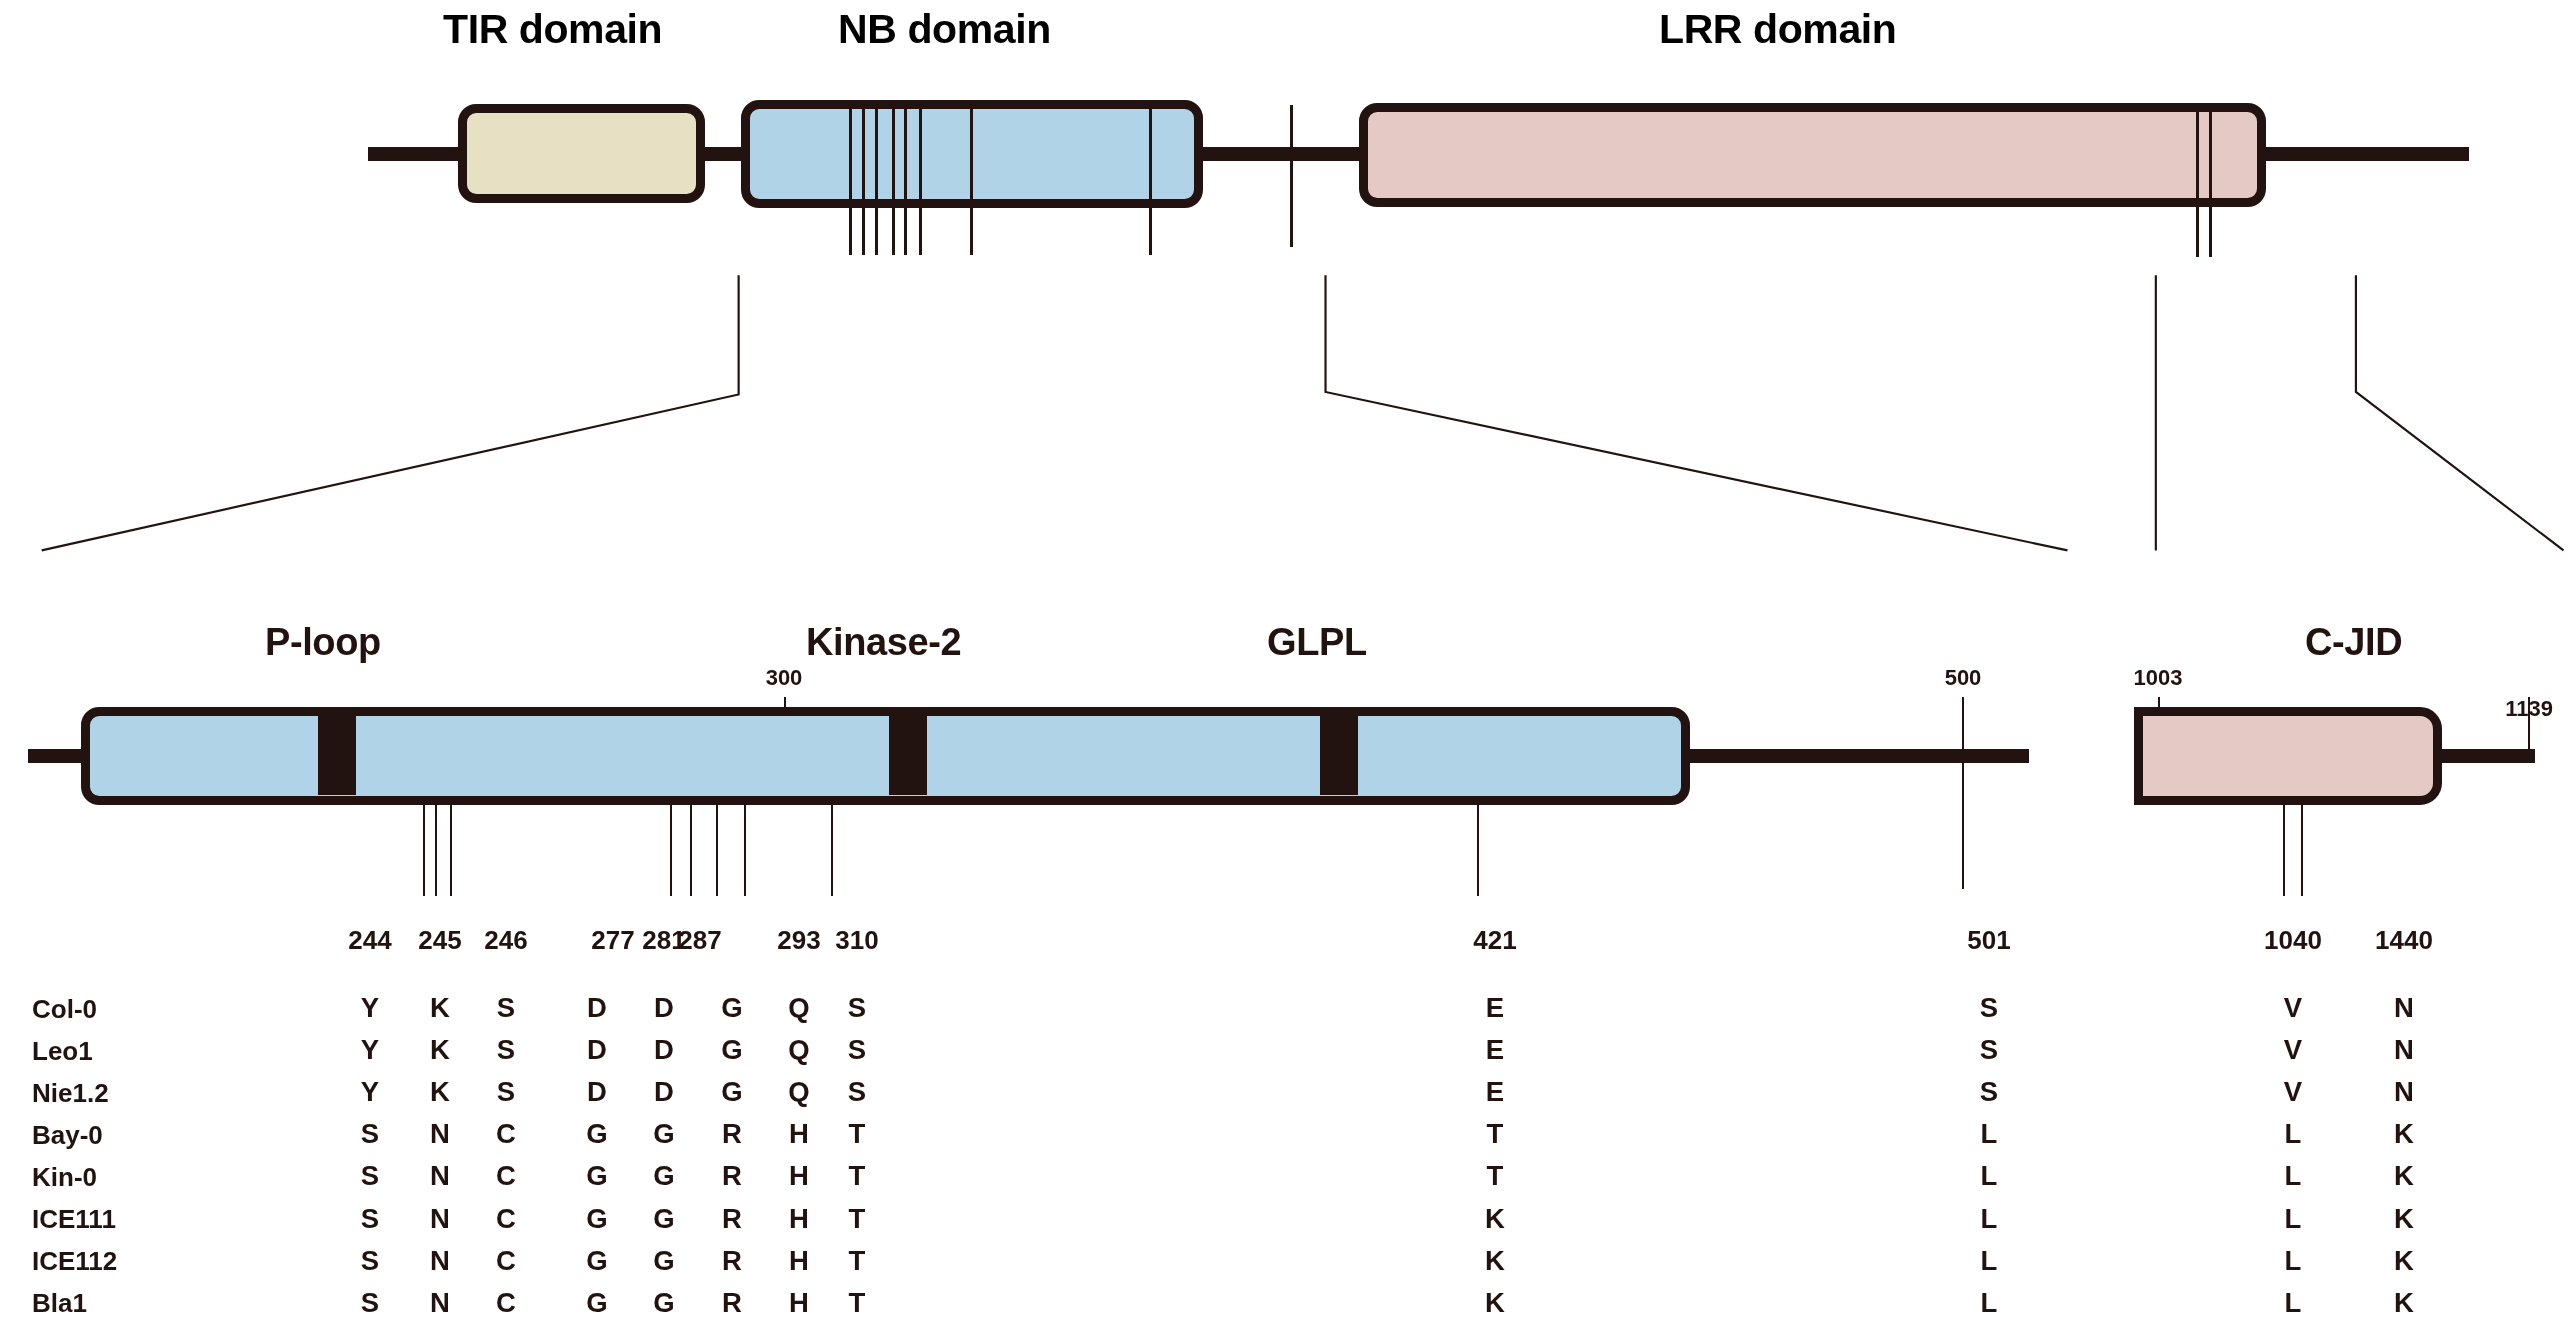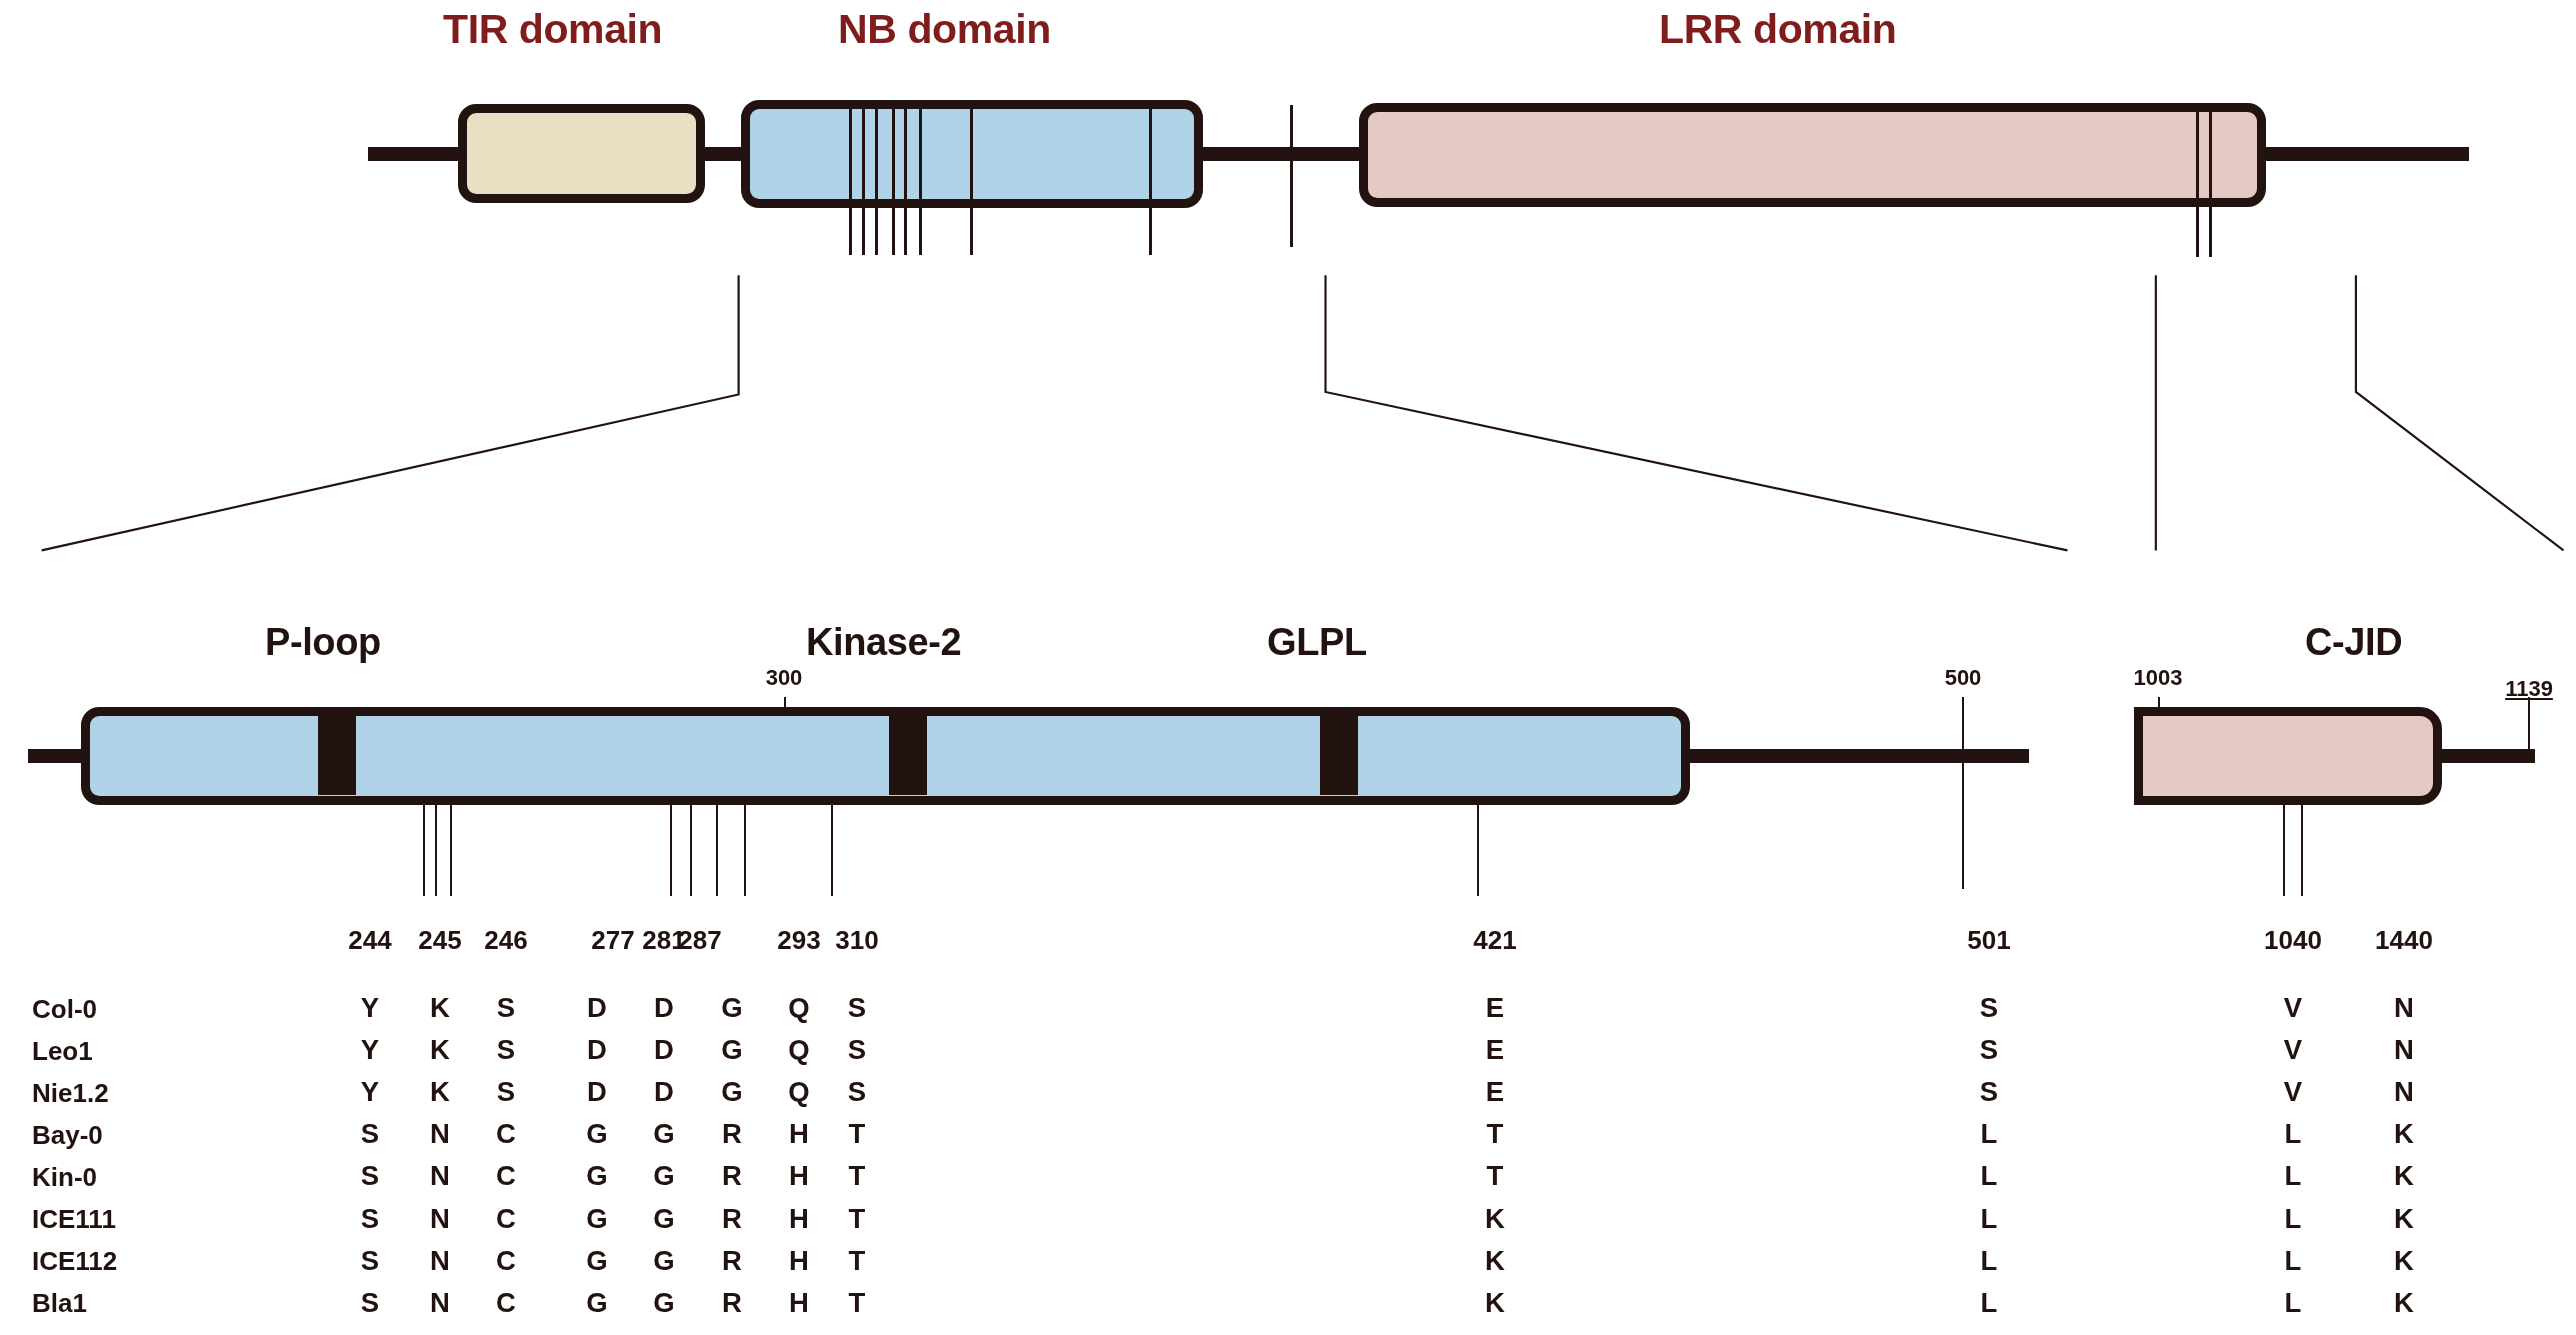--- a/index.html
+++ b/index.html
@@ -15,21 +15,21 @@
     background:#ffffff;
     overflow:hidden;
   }
 
   
   .domain-title{
     position:absolute;
     font-weight:bold;
     font-size:41px;
     letter-spacing:-0.4px;
-    color:#7f1d1d;
+    color:#000000;
     white-space:nowrap;
   }
   .sub-title{
     position:absolute;
     font-weight:bold;
     font-size:38px;
     letter-spacing:-0.4px;
     color:#231310;
     white-space:nowrap;
   }
@@ -174,21 +174,21 @@
   <div class="vtick hair" style="left:435px;top:804px;height:92px;"></div>
   <div class="vtick hair" style="left:450px;top:804px;height:92px;"></div>
   <div class="vtick hair" style="left:670px;top:804px;height:92px;"></div>
   <div class="vtick hair" style="left:690px;top:804px;height:92px;"></div>
   <div class="vtick hair" style="left:716px;top:804px;height:92px;"></div>
   <div class="vtick hair" style="left:744px;top:804px;height:92px;"></div>
   <div class="vtick hair" style="left:831px;top:804px;height:92px;"></div>
   <div class="vtick hair" style="left:1477px;top:804px;height:92px;"></div>
 
   <div class="smallnum" style="left:2158px;top:665px;">1003</div>
-  <div class="smallnum" style="left:2529px;top:676px;text-decoration:underline;">1139</div>
+  <div class="smallnum" style="left:2529px;top:696px;">1139</div>
 
   <div class="vtick hair" style="left:2158px;top:697px;height:55px;"></div>
   <div class="vtick hair" style="left:2528px;top:697px;height:55px;"></div>
 
   <div class="backbone" style="left:2397px;top:749px;width:138px;height:14px;"></div>
 
   <div class="capsule cjid" style="left:2134px;top:707px;width:308px;height:98px;border-radius:0 22px 22px 0;border-left-width:9.2px;"></div>
 
   <div class="vtick hair" style="left:2283px;top:804px;height:92px;"></div>
   <div class="vtick hair" style="left:2301px;top:804px;height:92px;"></div>

